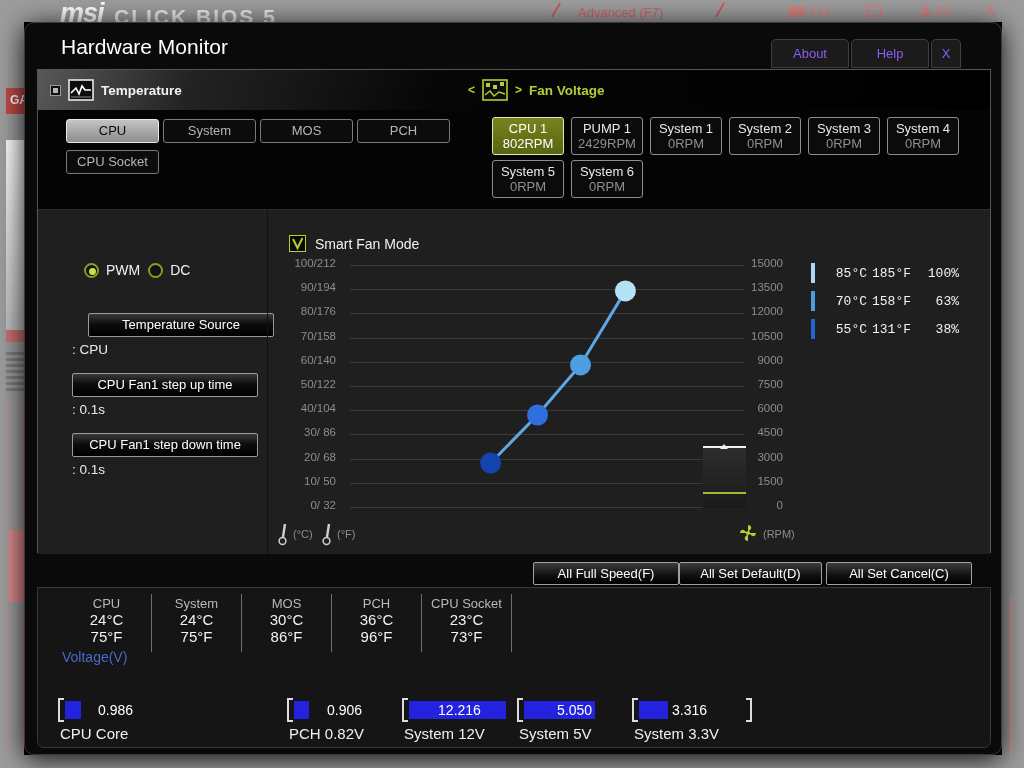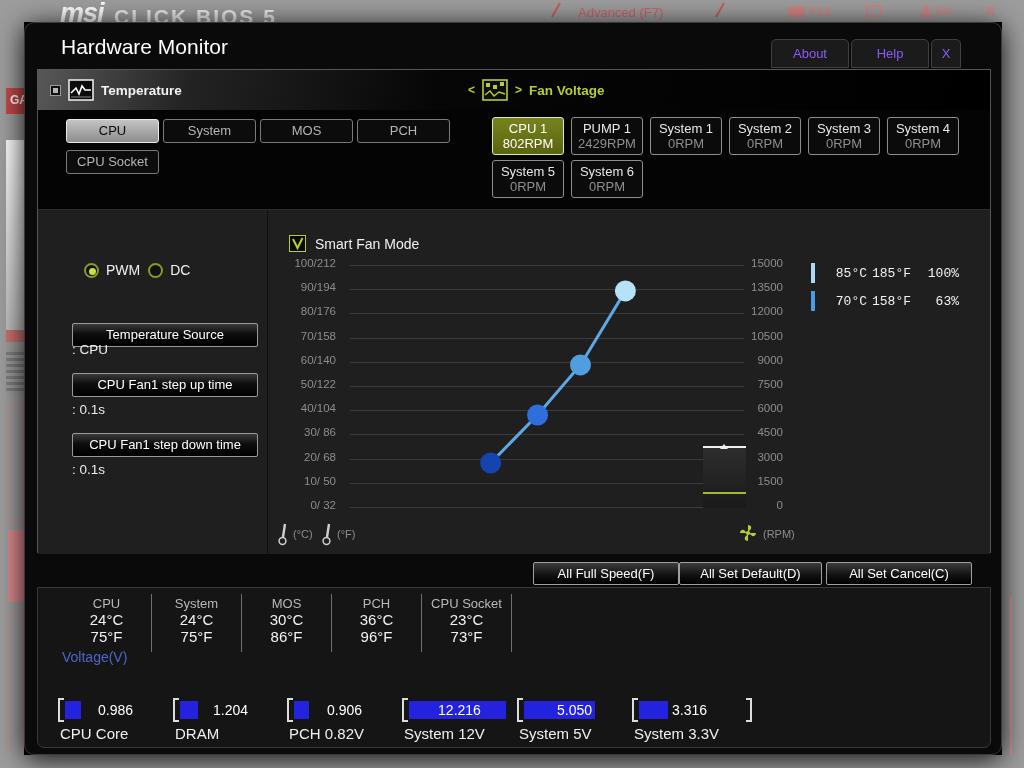--- a/index.html
+++ b/index.html
@@ -215,21 +215,21 @@
 
     <div class="abs main">
       <div class="abs lpanel">
         <div class="abs radio-row">
           <span class="radio on"></span>
           <span class="radio-lbl">PWM</span>
           <span class="radio"></span>
           <span class="radio-lbl">DC</span>
         </div>
         <div id="fields">
-            <div class="abs fbtn" style="top: 113px;">Temperature Source</div>
+            <div class="abs fbtn" style="top: 103px; margin-left: 16px;">Temperature Source</div>
             <div class="abs fval" style="top: 132px;">: CPU</div>
             <div class="abs fbtn" style="top: 163px;">CPU Fan1 step up time</div>
             <div class="abs fval" style="top: 192px;">: 0.1s</div>
             <div class="abs fbtn" style="top: 223px;">CPU Fan1 step down time</div>
             <div class="abs fval" style="top: 252px;">: 0.1s</div>
           </div>
       </div>
 
       <div class="abs chart" id="chart">
         <div class="abs smart-chk">
@@ -304,20 +304,26 @@
               <span class="lc">85°C</span>
               <span class="lf">185°F</span>
               <span class="lp">100%</span>
             </div>
             <div class="lrow">
               <span class="lbar" style="background: rgb(74, 157, 228);"></span>
               <span class="lc">70°C</span>
               <span class="lf">158°F</span>
               <span class="lp">63%</span>
             </div>
+            <div class="lrow">
+              <span class="lbar" style="background: rgb(34, 101, 210);"></span>
+              <span class="lc">55°C</span>
+              <span class="lf">131°F</span>
+              <span class="lp">38%</span>
+            </div>
           </div>
       </div>
     </div>
   </div>
 
   <div id="actions">
       <div class="abs abtn" style="left: 508px; width: 146px;">All Full Speed(F)</div>
       <div class="abs abtn" style="left: 654px; width: 143px;">All Set Default(D)</div>
       <div class="abs abtn" style="left: 801px; width: 146px;">All Set Cancel(C)</div>
     </div>
@@ -351,26 +357,20 @@
         </div>
       </div>
     <div class="abs volt-title">Voltage(V)</div>
     <div class="abs gauges" id="gauges">
         <div class="gseg" style="left: 0px;">
           <div class="vbracket"></div>
           <div class="vbar" style="width: 16px;"></div>
           <div class="vvalue">0.986</div>
           <div class="vlabel">CPU Core</div>
         </div>
-        <div class="gseg" style="left: 115px;">
-          <div class="vbracket"></div>
-          <div class="vbar" style="width: 18px;"></div>
-          <div class="vvalue">1.204</div>
-          <div class="vlabel">DRAM</div>
-        </div>
         <div class="gseg" style="left: 229px;">
           <div class="vbracket"></div>
           <div class="vbar" style="width: 15px;"></div>
           <div class="vvalue">0.906</div>
           <div class="vlabel">PCH 0.82V</div>
         </div>
         <div class="gseg" style="left: 344px;">
           <div class="vbracket"></div>
           <div class="vbar" style="width: 97px;"></div>
           <div class="vvalue">12.216</div>

